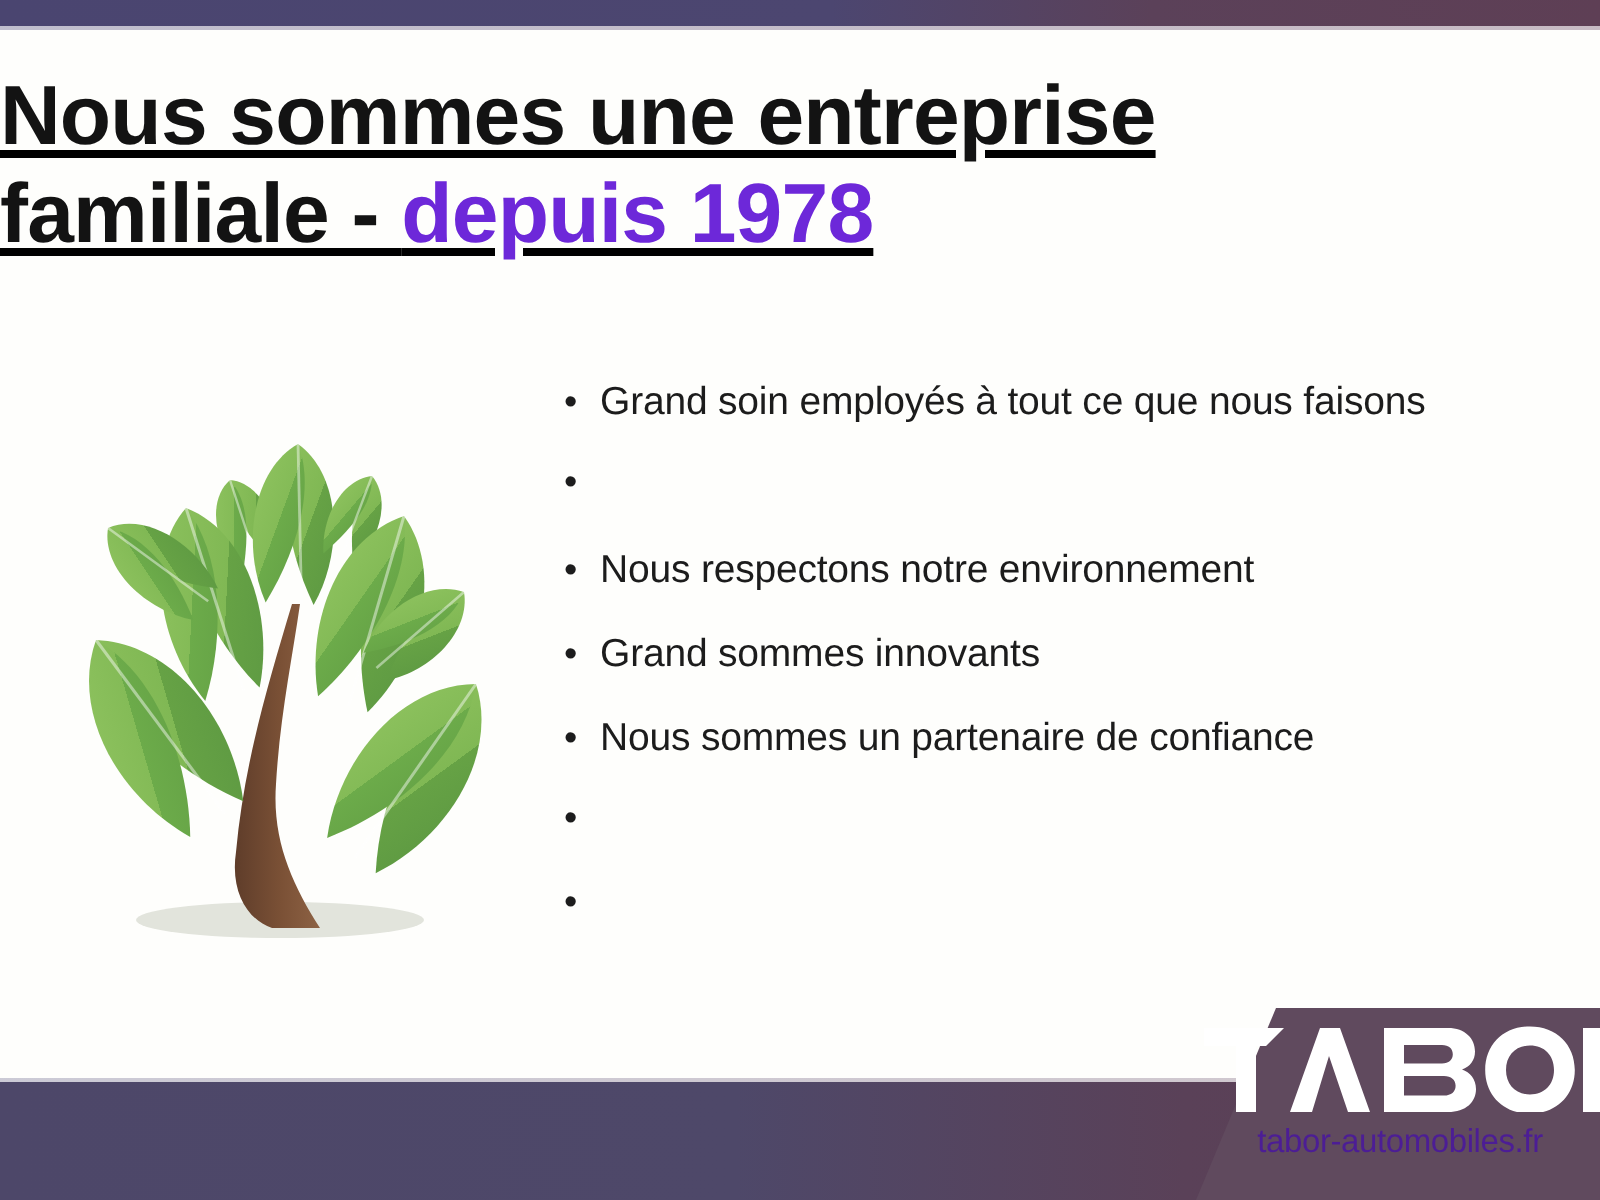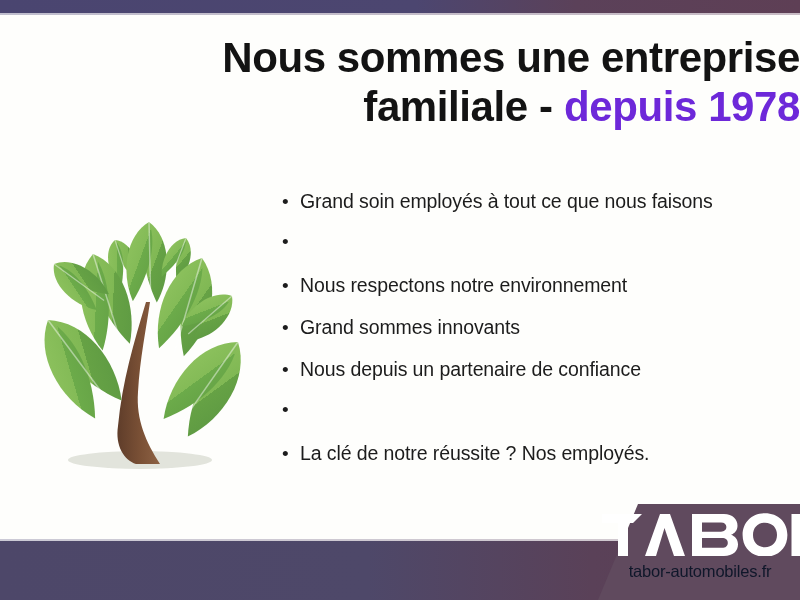--- a/index.html
+++ b/index.html
@@ -21,21 +21,21 @@
   }
   .top-band-edge {
     position:absolute; top:13px; left:0; width:800px; height:2px;
     background:linear-gradient(to right,#8d8aa8 0%,#9b8496 100%);
     opacity:.55;
   }
 
   
   .title-block {
     position:absolute; top:34px; left:0; width:800px;
-    text-align:right; line-height:1.12;
+    text-align:left; line-height:1.12;text-decoration:underline;
   }
   .title-line {
     font-size:42px; font-weight:bold; color:#131313;
     letter-spacing:-0.4px; white-space:nowrap;
   }
   .title-line2 { margin-top:2px; }
   .title-green { color:#6d28d9; }
 
   
   .bullets {
@@ -81,21 +81,21 @@
   .logo-inner {
     position:absolute; left:600px; top:508px;
     width:200px; height:92px;
   }
   .logo-mark {
     position:absolute; left:0; top:4px; width:200px; height:44px;
   }
   .logo-mark svg { display:block; }
   .logo-url {
     position:absolute; left:2px; top:54px; width:196px;
-    text-align:center; color:#0f172a;
+    text-align:center; color:#4c1d95;
     font-size:16.5px; letter-spacing:-0.2px; white-space:nowrap;
   }
 </style>
 </head>
 <body>
 
 <div id="slide">
 
   <div class="top-band"></div>
   <div class="top-band-edge"></div>
@@ -207,30 +207,29 @@
       <span class="bullet-text">Nous respectons notre environnement</span>
     </div>
 
     <div class="bullet-row">
       <span class="bullet-dot">•</span>
       <span class="bullet-text">Grand sommes innovants</span>
     </div>
 
     <div class="bullet-row">
       <span class="bullet-dot">•</span>
-      <span class="bullet-text">Nous depuis un partenaire de confiance</span>
-    </div>
-
-    <div class="bullet-row">
-      <span class="bullet-dot">•</span>
-    </div>
-
-    <div class="bullet-row">
-      <span class="bullet-dot">•</span>
-      <span class="bullet-text">La clé de notre réussite ? Nos employés.</span>
+      <span class="bullet-text">Nous sommes un partenaire de confiance</span>
+    </div>
+
+    <div class="bullet-row">
+      <span class="bullet-dot">•</span>
+    </div>
+
+    <div class="bullet-row">
+      <span class="bullet-dot">•</span>
     </div>
 
   </div>
 
   <div class="bottom-bar-edge"></div>
   <div class="bottom-bar"></div>
 
   <div class="logo-panel"></div>
 
   <div class="logo-inner">

